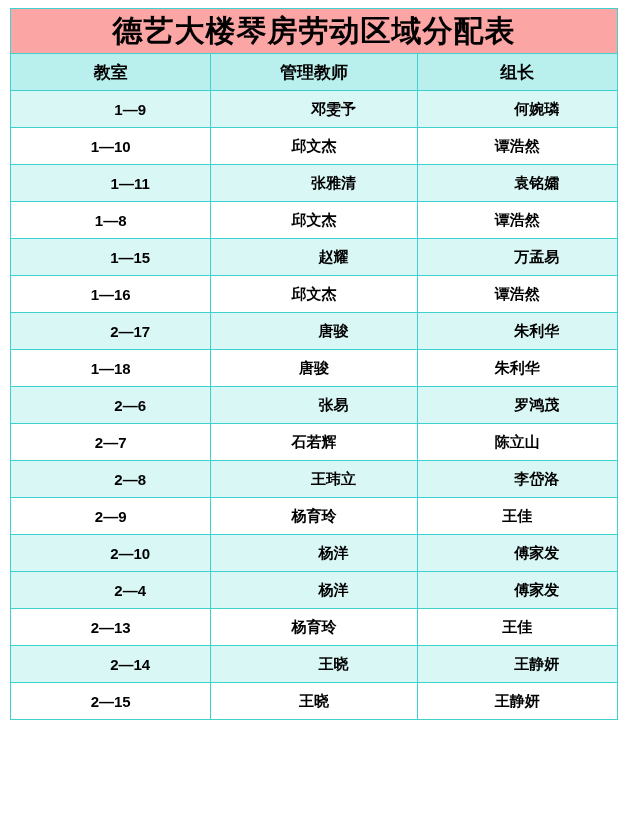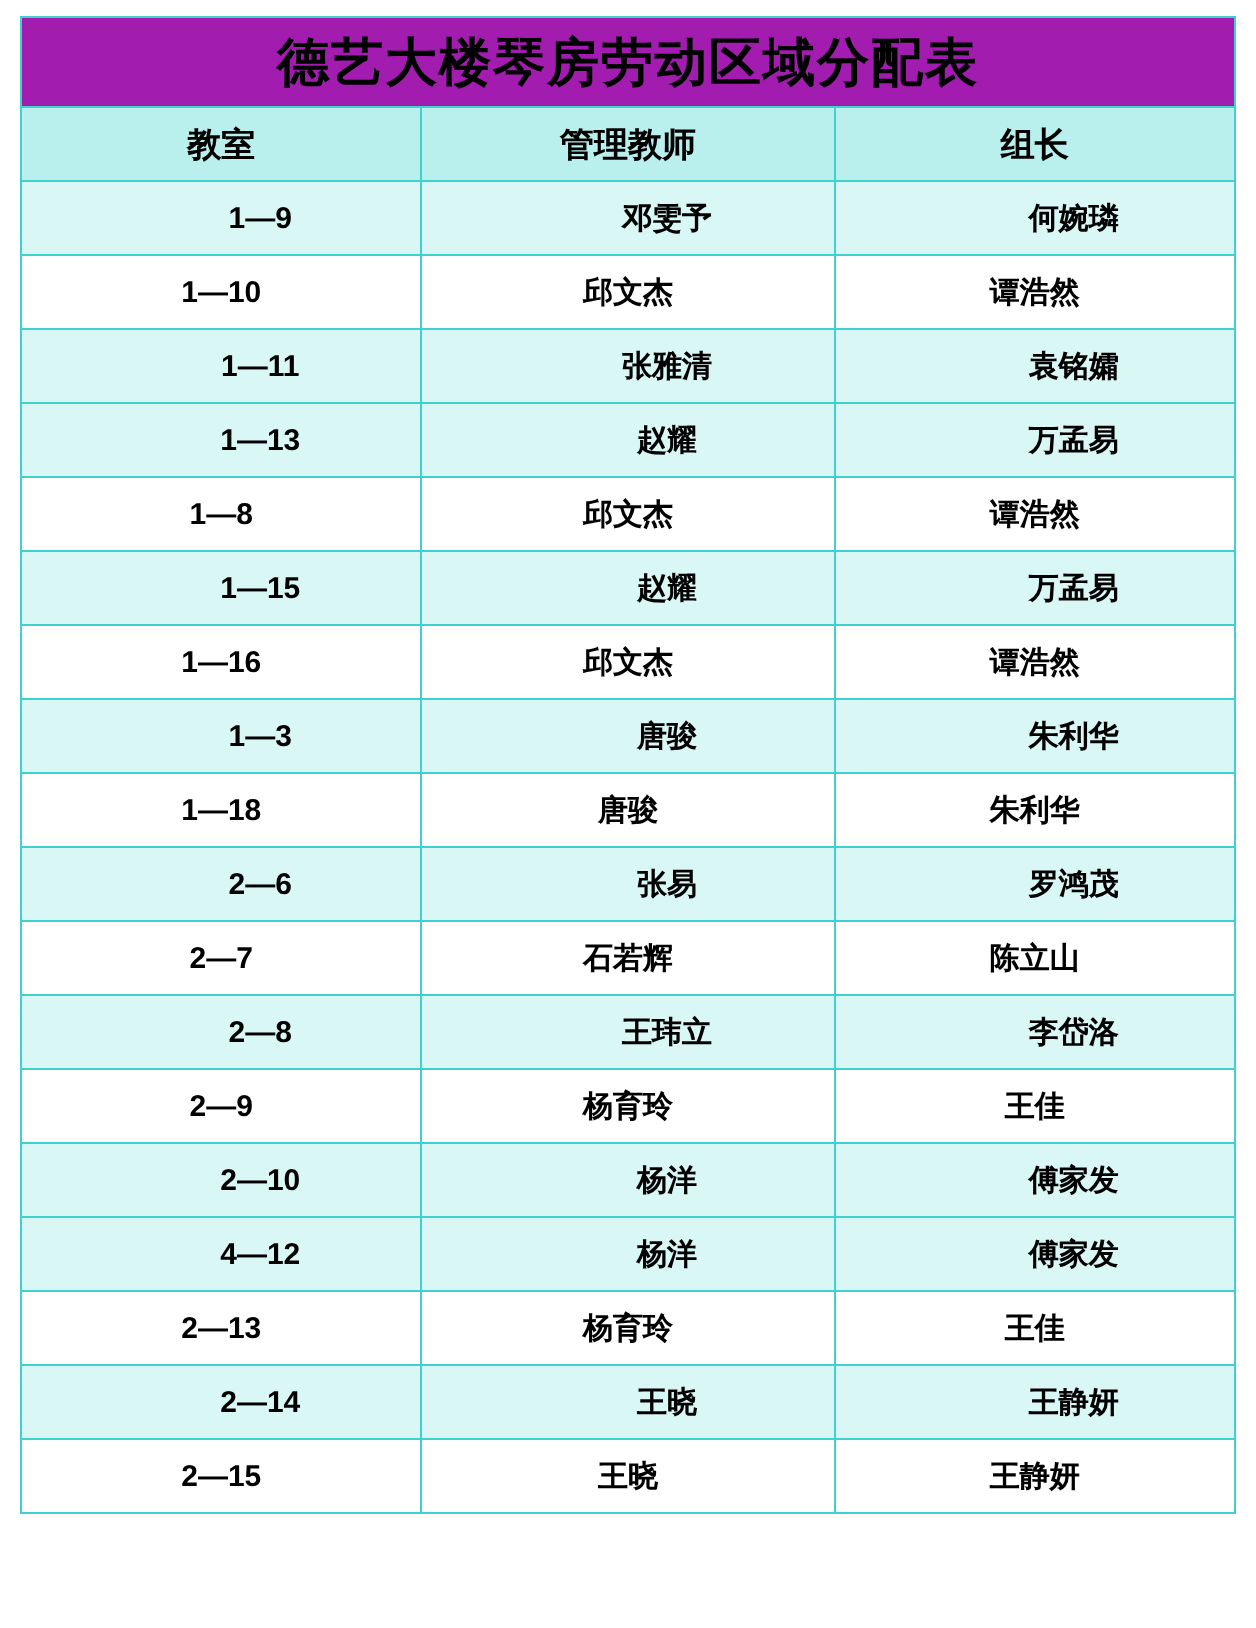--- a/index.html
+++ b/index.html
@@ -25,23 +25,23 @@
     table-layout: fixed;
   }
   table.alloc td, table.alloc th {
     border: 1px solid #3fd0d0;
     text-align: center;
     vertical-align: middle;
     color: #000000;
     font-weight: bold;
   }
   .title-cell {
-    background: #a21caf;
+    background: #fca5a5;
     color: #ff0000;
-    font-size: 26px;
+    font-size: 30px;
     font-weight: bold;
     height: 42px;
     letter-spacing: 1px;
   }
   .header-cell {
     background: #b9f0ee;
     font-size: 17px;
     height: 34px;
   }
   .data-cell {
@@ -88,42 +88,37 @@
       <tr class="row-odd">
         <td class="data-cell">1—10</td>
         <td class="data-cell">邱文杰</td>
         <td class="data-cell">谭浩然</td>
       </tr>
       <tr class="row-even">
         <td class="data-cell">1—11</td>
         <td class="data-cell">张雅清</td>
         <td class="data-cell">袁铭孀</td>
       </tr>
-      <tr class="row-even">
-        <td class="data-cell">1—13</td>
-        <td class="data-cell">赵耀</td>
-        <td class="data-cell">万孟易</td>
-      </tr>
       <tr class="row-odd">
         <td class="data-cell">1—8</td>
         <td class="data-cell">邱文杰</td>
         <td class="data-cell">谭浩然</td>
       </tr>
       <tr class="row-even">
         <td class="data-cell">1—15</td>
         <td class="data-cell">赵耀</td>
         <td class="data-cell">万孟易</td>
       </tr>
       <tr class="row-odd">
         <td class="data-cell">1—16</td>
         <td class="data-cell">邱文杰</td>
         <td class="data-cell">谭浩然</td>
       </tr>
       <tr class="row-even">
-        <td class="data-cell">1—3</td>
+        <td class="data-cell">2—17</td>
         <td class="data-cell">唐骏</td>
         <td class="data-cell">朱利华</td>
       </tr>
       <tr class="row-odd">
         <td class="data-cell">1—18</td>
         <td class="data-cell">唐骏</td>
         <td class="data-cell">朱利华</td>
       </tr>
       <tr class="row-even">
         <td class="data-cell">2—6</td>
@@ -144,21 +139,21 @@
         <td class="data-cell">2—9</td>
         <td class="data-cell">杨育玲</td>
         <td class="data-cell">王佳</td>
       </tr>
       <tr class="row-even">
         <td class="data-cell">2—10</td>
         <td class="data-cell">杨洋</td>
         <td class="data-cell">傅家发</td>
       </tr>
       <tr class="row-even">
-        <td class="data-cell">4—12</td>
+        <td class="data-cell">2—4</td>
         <td class="data-cell">杨洋</td>
         <td class="data-cell">傅家发</td>
       </tr>
       <tr class="row-odd">
         <td class="data-cell">2—13</td>
         <td class="data-cell">杨育玲</td>
         <td class="data-cell">王佳</td>
       </tr>
       <tr class="row-even">
         <td class="data-cell">2—14</td>

